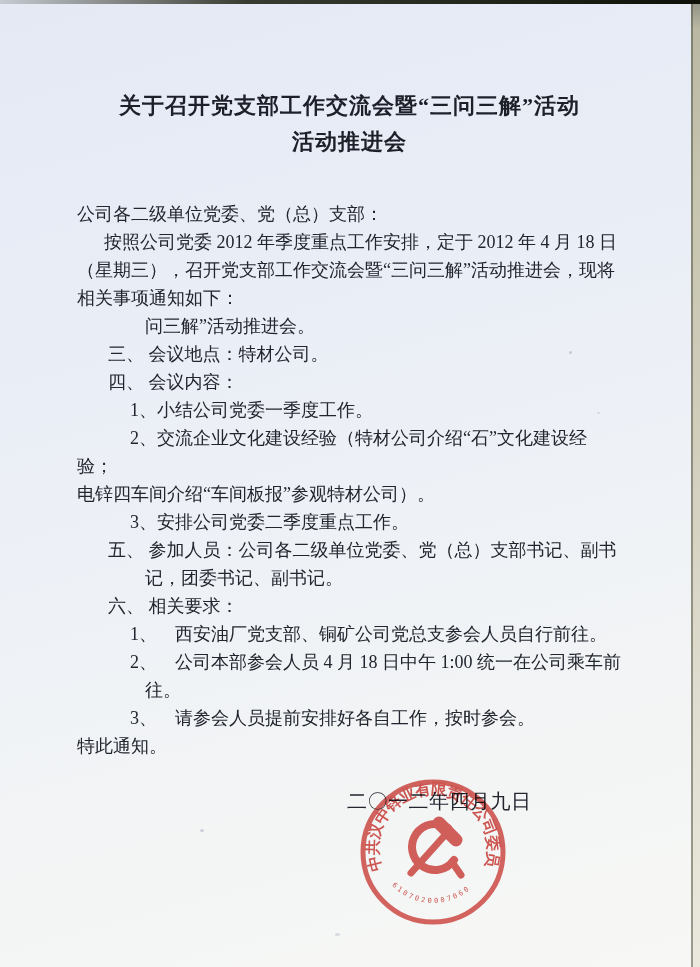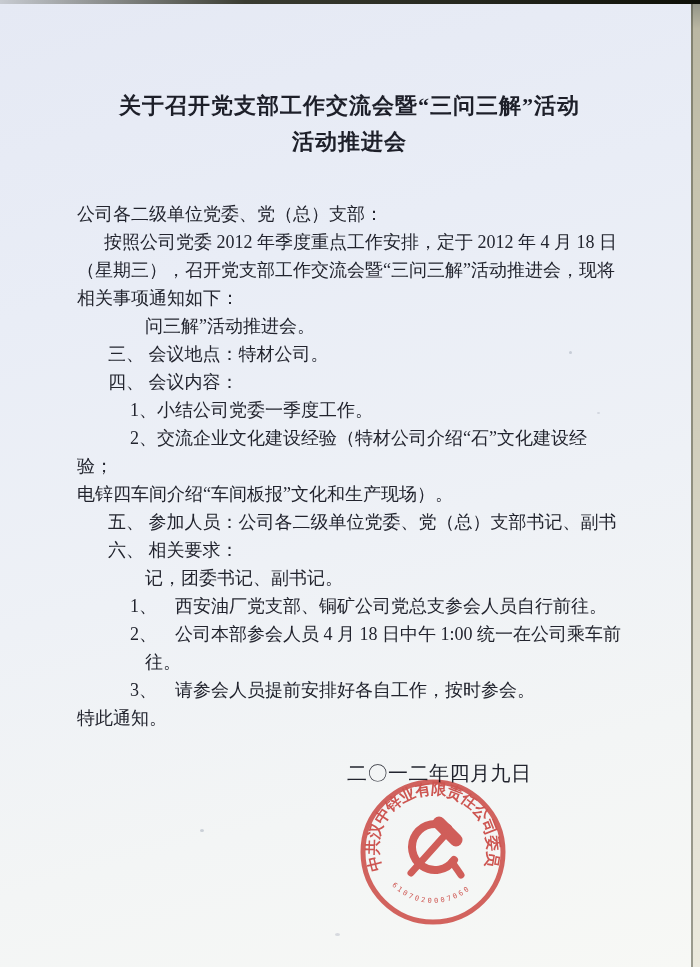--- a/index.html
+++ b/index.html
@@ -91,24 +91,25 @@
 
     <div class="line salutation">公司各二级单位党委、党（总）支部：</div>
         <div class="line para-indent">按照公司党委 2012 年季度重点工作安排，定于 2012 年 4 月 18 日</div>
         <div class="line plain">（星期三），召开党支部工作交流会暨“三问三解”活动推进会，现将</div>
         <div class="line plain">相关事项通知如下：</div>
         <div class="line item-cont">问三解”活动推进会。</div>
         <div class="line item">三、 会议地点：特材公司。</div>
         <div class="line item">四、 会议内容：</div>
         <div class="line sub">1、小结公司党委一季度工作。</div>
         <div class="line sub">2、交流企业文化建设经验（特材公司介绍“石”文化建设经验；</div>
-        <div class="line plain">电锌四车间介绍“车间板报”文化和生产现场）。</div>
+        <div class="line plain">电锌四车间介绍“车间板报”参观特材公司）。</div>
+        <div class="line sub">3、安排公司党委二季度重点工作。</div>
         <div class="line item">五、 参加人员：公司各二级单位党委、党（总）支部书记、副书</div>
+        <div class="line item-cont">记，团委书记、副书记。</div>
         <div class="line item">六、 相关要求：</div>
-        <div class="line item-cont">记，团委书记、副书记。</div>
         <div class="line sub6">1、　西安油厂党支部、铜矿公司党总支参会人员自行前往。</div>
         <div class="line sub6">2、　公司本部参会人员 4 月 18 日中午 1:00 统一在公司乘车前</div>
         <div class="line sub6-cont">往。</div>
         <div class="line sub6">3、　请参会人员提前安排好各自工作，按时参会。</div>
         <div class="line plain">特此通知。</div>
       </div>
 
     <div class="date-line">二〇一二年四月九日</div>
   </div>
 

